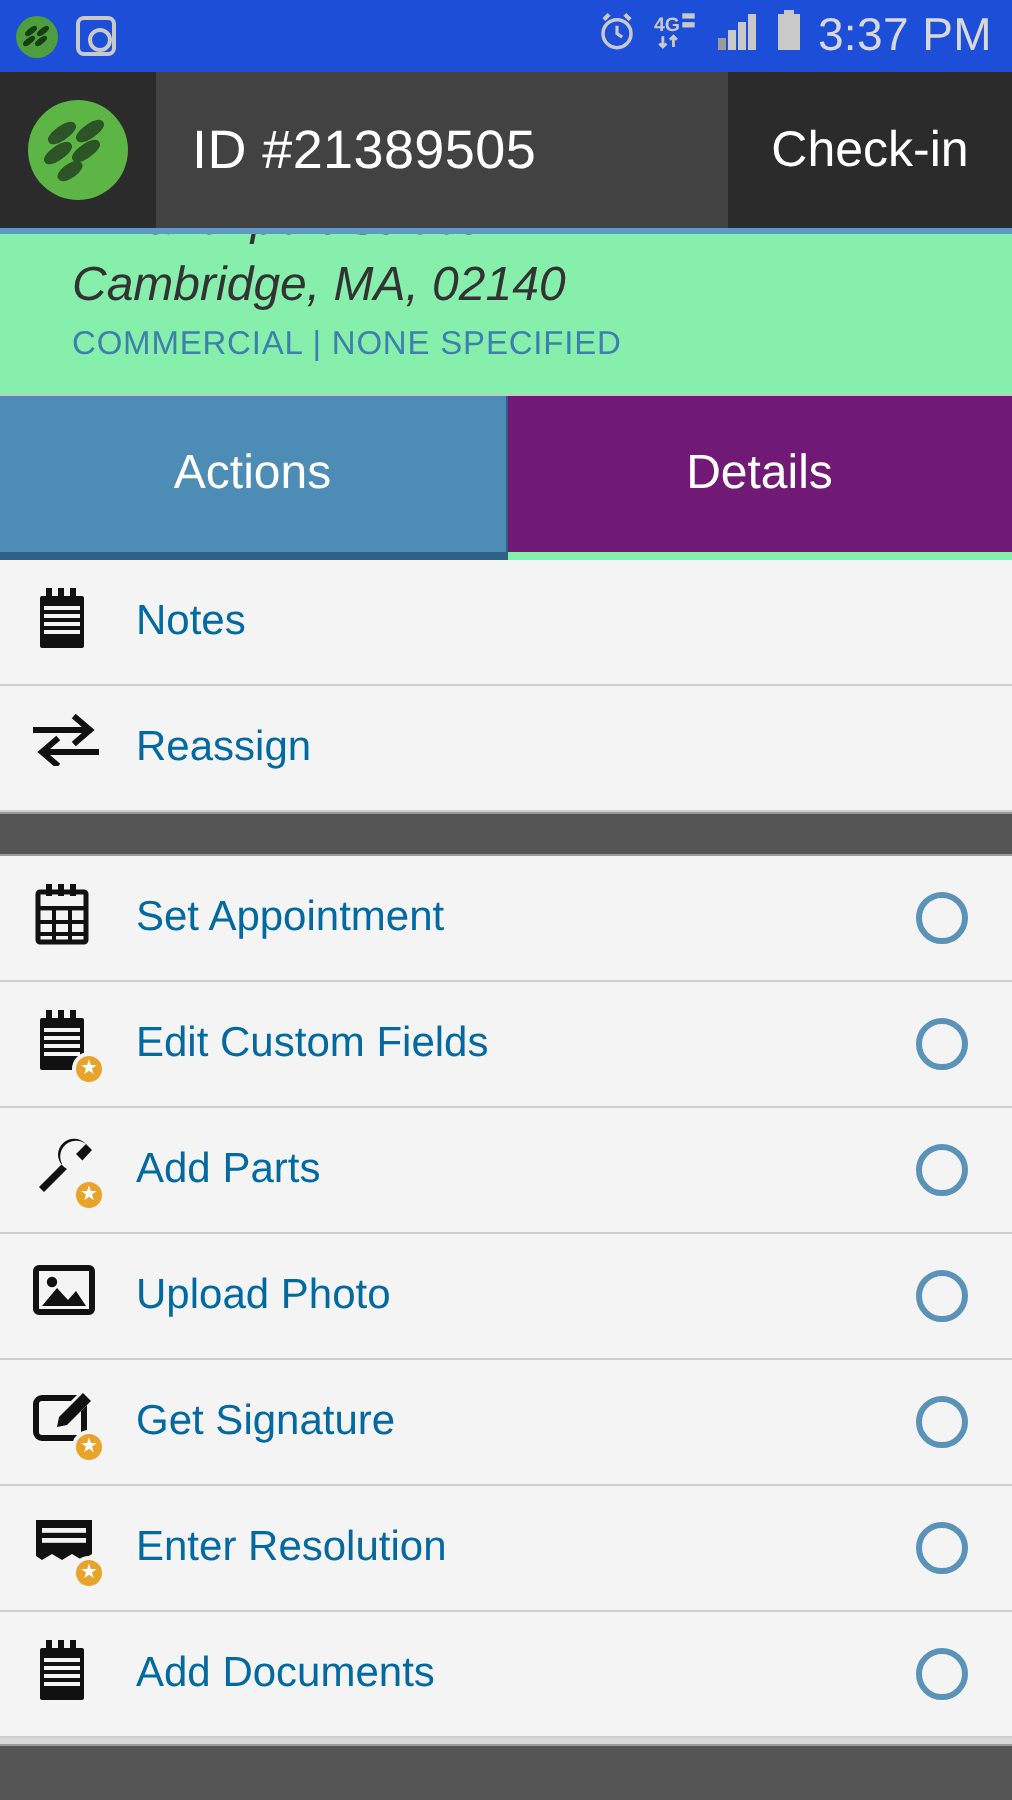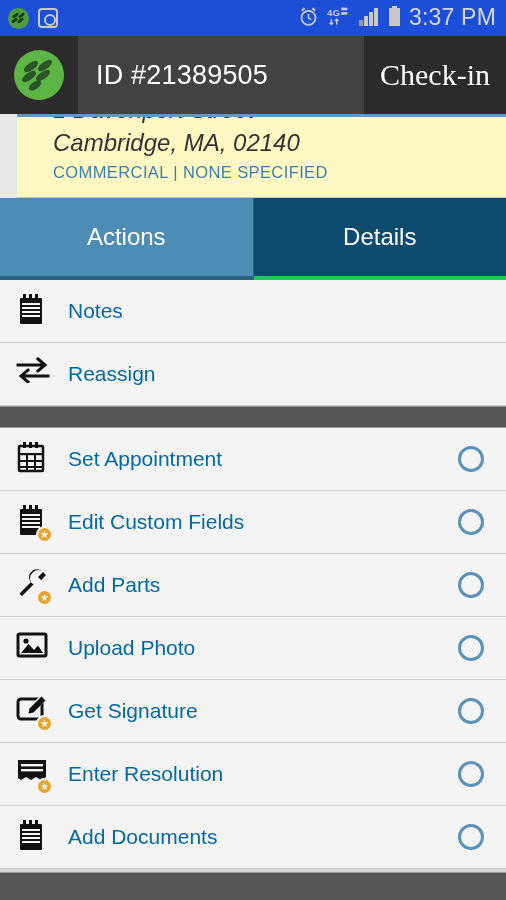--- a/index.html
+++ b/index.html
@@ -121,34 +121,32 @@
     font-size: 27px;
     letter-spacing: 0.2px;
   }
   .ab-action {
     width: 142px;
     background: #2b2b2b;
     display: flex;
     align-items: center;
     justify-content: center;
     color: #ffffff;
-    font-size: 30px;
-    font-family: Liberation Serif, serif;
+    font-size: 25px;
   }
 
   
   .addr-wrap {
-    background: #fef9c3;
+    background: #86efac;
     border-top: 3px solid #5d9bc4;
     border-bottom: 1px solid #c6c6c6;
     height: 84px;
     overflow: hidden;
     position: relative;
     flex: 0 0 auto;
-    margin-left: 17px;
   }
   .addr-inner {
     position: absolute;
     left: 36px;
     top: -24px;
   }
   .addr-line {
     font-style: italic;
     font-size: 24px;
     color: #333333;
@@ -178,22 +176,22 @@
     justify-content: center;
     color: #ffffff;
     font-size: 24px;
   }
   .tab.active {
     background: #4d8cb5;
     border-bottom: 4px solid #2c6285;
     border-right: 1px solid #2c6285;
   }
   .tab.inactive {
-    background: #0c4a6e;
-    border-bottom: 4px solid #22c55e;
+    background: #701a75;
+    border-bottom: 4px solid #86efac;
   }
 
   
   .list {
     flex: 1 1 auto;
     background: #d8d8d8;
     overflow: hidden;
   }
   .row {
     height: 63px;

